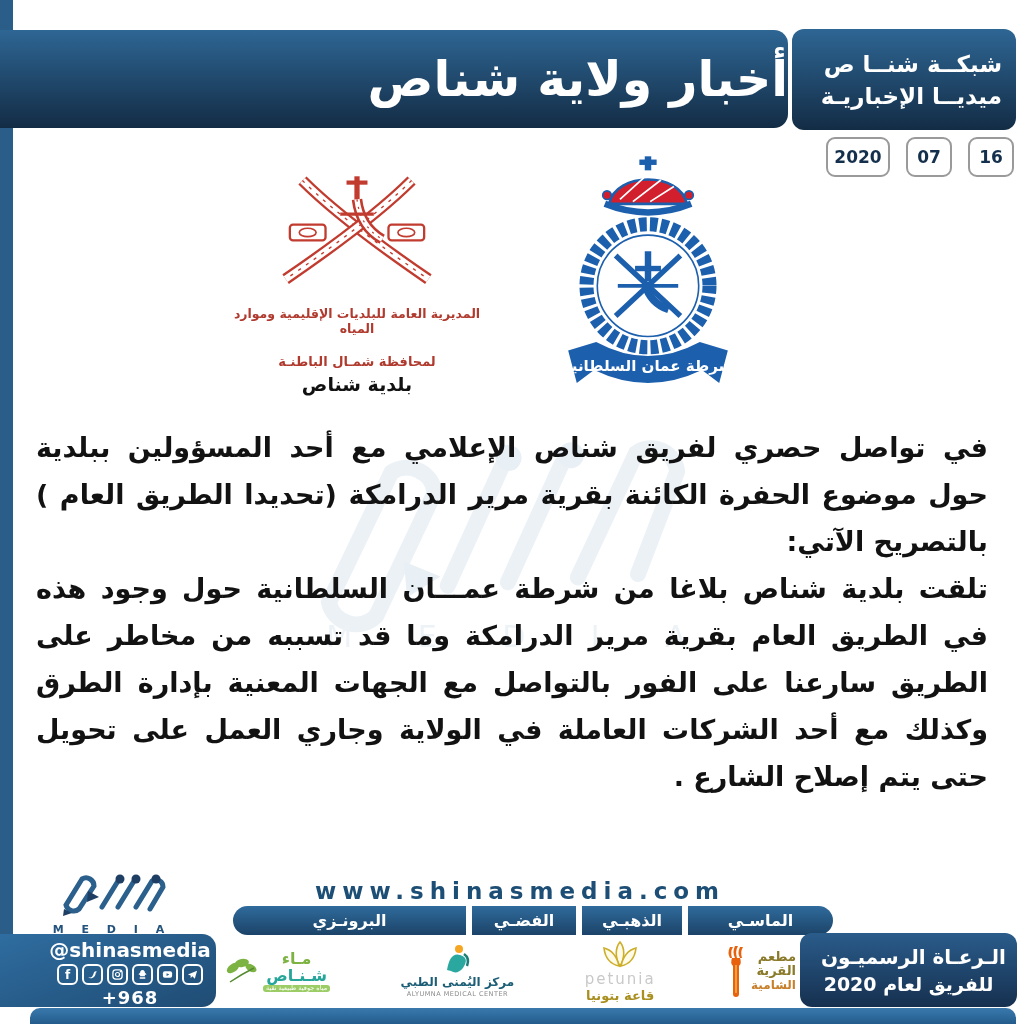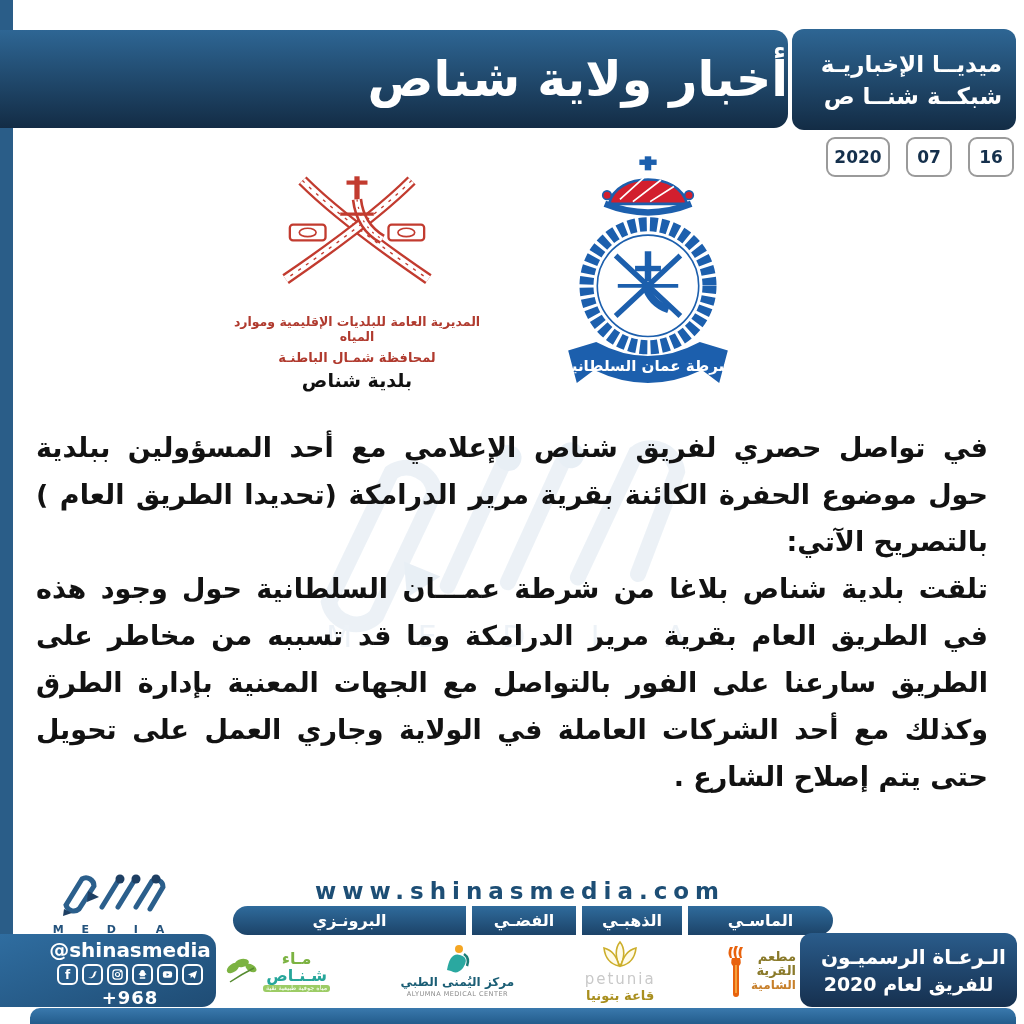--- a/index.html
+++ b/index.html
@@ -17,22 +17,22 @@
      background:linear-gradient(#2e6694,#132c45);border-radius:12px;color:#fff;
      display:flex;flex-direction:column;justify-content:center;gap:6px;
      padding:0 14px 0 6px;box-sizing:border-box;text-align:right;direction:rtl;
      font-size:23px;font-weight:bold;}
   .date-row{position:absolute;top:137px;left:808px;width:206px;display:flex;gap:16px;direction:ltr;justify-content:flex-end;}
   .pill{background:#fff;border:2px solid #9a9a9a;border-radius:9px;color:#15304c;
      font-weight:bold;font-size:17px;text-align:center;padding:8px 0;}
   .pill.y{width:60px}.pill.m{width:42px}.pill.d{width:42px}
   
   .muni{position:absolute;left:222px;top:170px;width:270px;text-align:center;}
-  .muni .l1{color:#b03a2e;font-size:12.5px;font-weight:bold;direction:rtl;margin-top:12px;}
-  .muni .l2{color:#b03a2e;font-size:13px;font-weight:bold;direction:rtl;margin-top:6px;}
+  .muni .l1{color:#b03a2e;font-size:12.5px;font-weight:bold;direction:rtl;margin-top:4px;}
+  .muni .l2{color:#b03a2e;font-size:13px;font-weight:bold;direction:rtl;margin-top:18px;}
   .muni .l3{color:#111;font-size:19px;font-weight:bold;direction:rtl;margin-top:4px;}
   .police{position:absolute;left:540px;top:152px;width:216px;text-align:center;}
   
   .article{position:absolute;left:36px;top:424px;width:952px;direction:rtl;z-index:2;}
   .article .line{font-size:27px;font-weight:bold;color:#121212;line-height:47px;height:47px;
      text-align:justify;text-align-last:justify;overflow:hidden;}
   .article .line.end{text-align:right;text-align-last:right;}
   
   .watermark{position:absolute;left:250px;top:385px;width:540px;height:290px;z-index:1;opacity:.55;}
   
@@ -84,22 +84,22 @@
 
 <div class="page">
 
   <div class="left-strip"></div>
 
   <div class="title-bar">
     <div class="t">أخبار ولاية شناص</div>
   </div>
 
   <div class="header-box">
+    <div>شبكــة شنــا ص</div>
     <div>ميديــا الإخباريـة</div>
-    <div>شبكــة شنــا ص</div>
   </div>
 
   <div class="date-row">
     <div class="pill y">2020</div>
     <div class="pill m">07</div>
     <div class="pill d">16</div>
   </div>
 
   <div class="muni">
     <svg width="190" height="128" viewBox="0 0 180 122">

